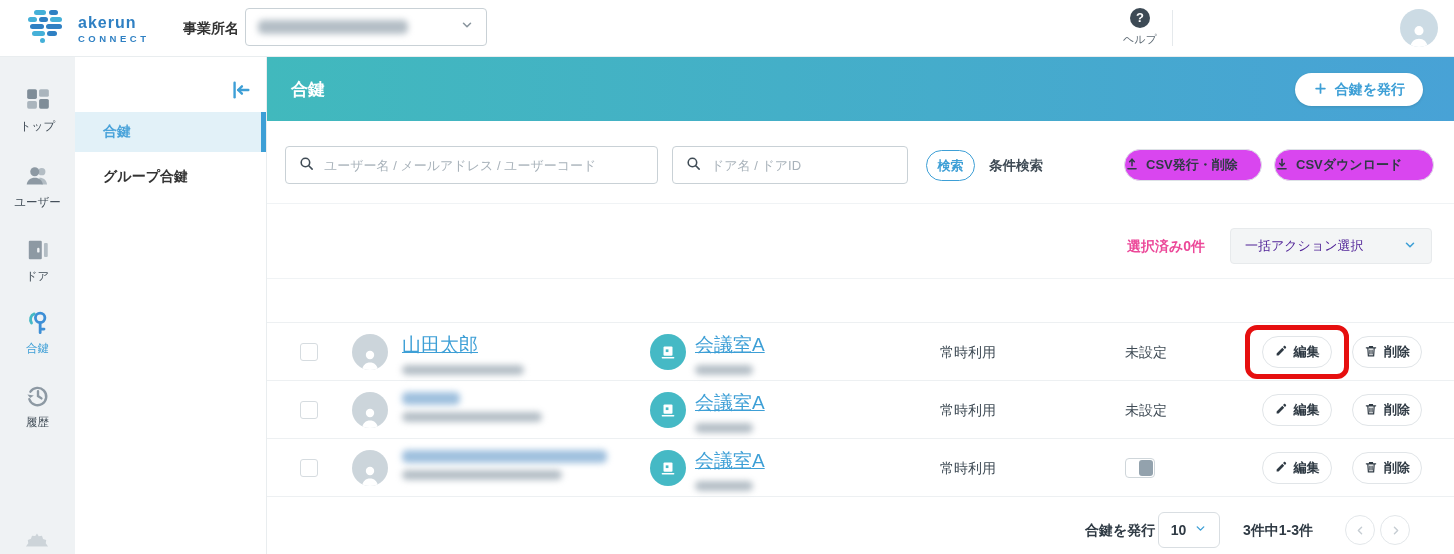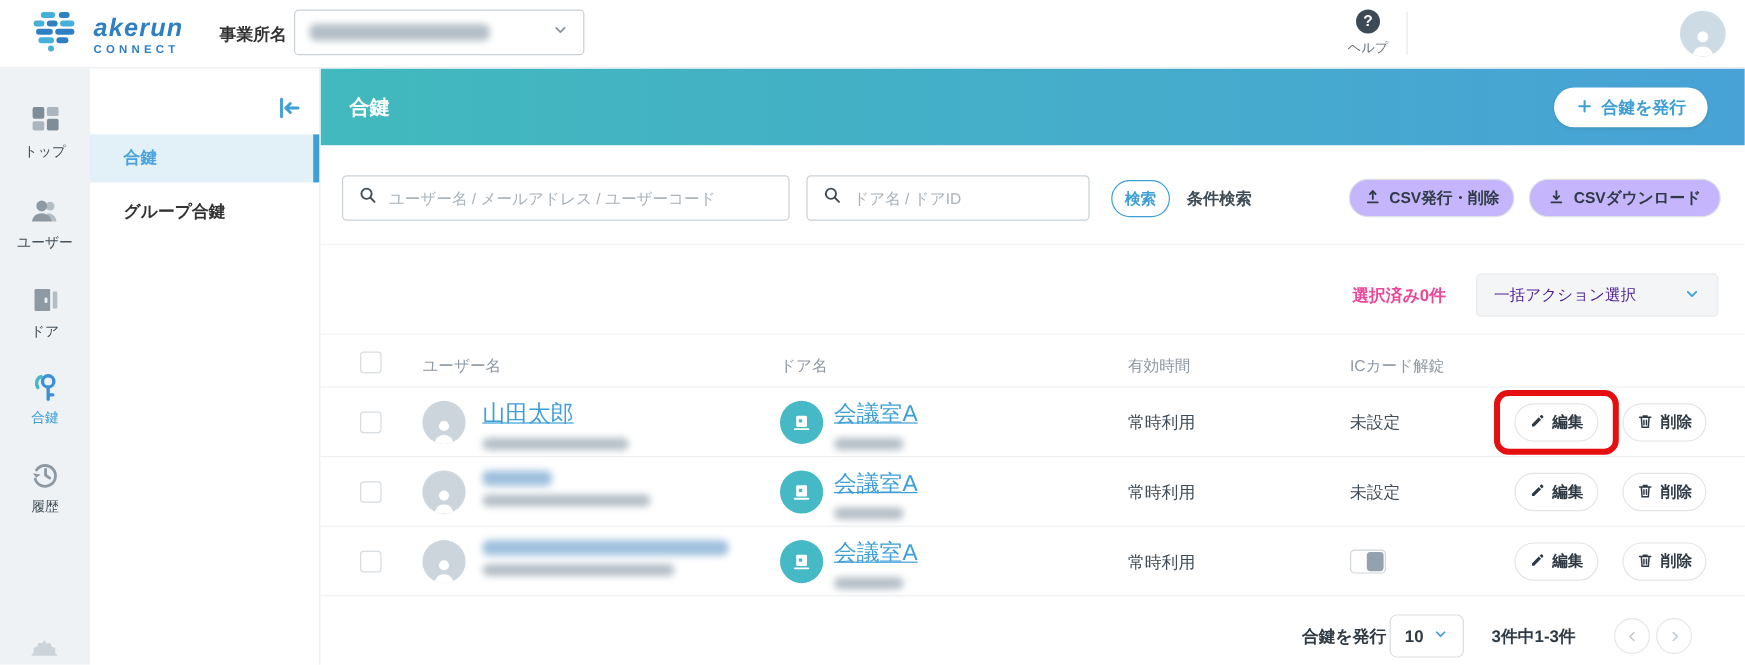--- a/index.html
+++ b/index.html
@@ -3,21 +3,21 @@
 <meta charset="utf-8">
 <style>
   * { margin:0; padding:0; box-sizing:border-box; }
   html,body { width:1454px; height:554px; }
   body { font-family:"Liberation Sans","DejaVu Sans",sans-serif; background:#fff; color:#2f3a44; overflow:hidden; position:relative; }
 
   
   .topbar { position:absolute; top:0; left:0; right:0; height:57px; background:#fff; border-bottom:1px solid #e9edef; z-index:30; }
   .logo { position:absolute; left:26px; top:8px; display:flex; align-items:center; gap:10px; }
   .logo-text { display:flex; flex-direction:column; line-height:1; }
-  .logo-brand { font-size:21px; font-weight:700; color:#2f80c3; letter-spacing:1px;font-style:italic; }
+  .logo-brand { font-size:16px; font-weight:700; color:#2f80c3; letter-spacing:1px; }
   .logo-sub { font-size:9.5px; font-weight:700; color:#2f80c3; letter-spacing:3.5px; margin-top:3px; }
   .biz-label { position:absolute; left:183px; top:20px; font-size:14px; font-weight:700; color:#333; }
   .biz-select { position:absolute; left:245px; top:8px; width:242px; height:38px; border:1px solid #c9d1d6; border-radius:4px; background:#fff; display:flex; align-items:center; padding:0 12px; cursor:pointer; }
   .biz-select .chev { margin-left:auto; }
   .help-wrap { position:absolute; left:1118px; top:8px; width:44px; text-align:center; cursor:pointer; }
   .help-circle { width:20px; height:20px; border-radius:50%; background:#3d4a55; color:#fff; font-size:13px; font-weight:700; line-height:20px; margin:0 auto; }
   .help-label { font-size:11px; color:#5f6b75; margin-top:4px; }
   .top-divider { position:absolute; left:1172px; top:10px; height:36px; width:1px; background:#e5e9ec; }
   .user-block { position:absolute; right:64px; top:9px; text-align:right; }
   .user-role { font-size:12px; color:#95a0a8; margin-top:6px; }
@@ -53,21 +53,21 @@
 
   .content { position:absolute; top:64px; left:0; right:0; bottom:0; }
 
   .search-input { position:absolute; height:38px; border:1px solid #c9d1d6; border-radius:4px; display:flex; align-items:center; padding:0 12px; gap:9px; background:#fff; }
   .search-input input { border:none; outline:none; flex:1; font-size:13px; color:#333; font-family:inherit; background:transparent; }
   .search-input input::placeholder { color:#a8b2ba; }
   #search-user { left:18px; top:25px; width:373px; }
   #search-door { left:405px; top:25px; width:236px; }
   .search-btn { position:absolute; left:659px; top:29px; width:49px; height:31px; border-radius:16px; border:1.5px solid #3d9fd6; color:#3d9fd6; background:#fff; font-size:13px; font-weight:700; cursor:pointer; }
   .adv-search { position:absolute; left:722px; top:36px; font-size:13.5px; font-weight:600; color:#3f4b55; cursor:pointer;font-family:Liberation Mono, monospace; }
-  .pill-btn { position:absolute; top:28px; height:32px; border-radius:16px; border:1px solid #dde2e6; background:#c4b5fd; display:flex; align-items:center; justify-content:center; gap:7px; font-size:13px; font-weight:700; color:#2f3a44; cursor:pointer; }
+  .pill-btn { position:absolute; top:28px; height:32px; border-radius:16px; border:1px solid #dde2e6; background:#d946ef; display:flex; align-items:center; gap:7px; font-size:13px; font-weight:700; color:#2f3a44; cursor:pointer; }
   #csv-issue { left:857px; width:138px; }
   #csv-download { left:1007px; width:160px; }
   .section-line { position:absolute; left:0; right:0; height:1px; background:#f0f3f5; }
 
   .selected-label { position:absolute; top:117px; right:249px; font-size:14px; font-weight:700; color:#ec4899; }
   .bulk-select { position:absolute; top:107px; right:22px; width:202px; height:36px; background:#f3f5f6; border:1px solid #e7eaec; border-radius:4px; display:flex; align-items:center; padding:0 14px; cursor:pointer; }
   .bulk-select span { font-size:13px; color:#4c1d95; }
   .bulk-select .chev { margin-left:auto; }
 
   
@@ -280,27 +280,20 @@
     <div class="bulk-select">
       <span>一括アクション選択</span>
       <span class="chev">
         <svg width="14" height="14" viewBox="0 0 24 24" fill="none" stroke="#3d9fd6" stroke-width="2.6" stroke-linecap="round" stroke-linejoin="round">
             <path d="M6 9l6 6 6-6"></path>
           </svg>
       </span>
     </div>
     <div class="section-line" style="top:157px"></div>
 
-    <div class="thead">
-      <input type="checkbox" class="checkbox" style="">
-      <span class="col" style="left:85px">ユーザー名</span>
-      <span class="col" style="left:383px">ドア名</span>
-      <span class="col" style="left:673px">有効時間</span>
-      <span class="col" style="left:858px">ICカード解錠</span>
-    </div>
 
     <div class="rows" id="rows">
         <div class="trow" style="top:0px">
           <input type="checkbox" class="checkbox" style="">
           <span class="avatar">
             <svg width="24" height="22" viewBox="0 0 24 22" fill="#fff">
               <circle cx="12" cy="7" r="4.2"></circle>
               <path d="M4 22c.8-5 3.8-7.5 8-7.5s7.2 2.5 8 7.5z"></path>
             </svg>
           </span>

